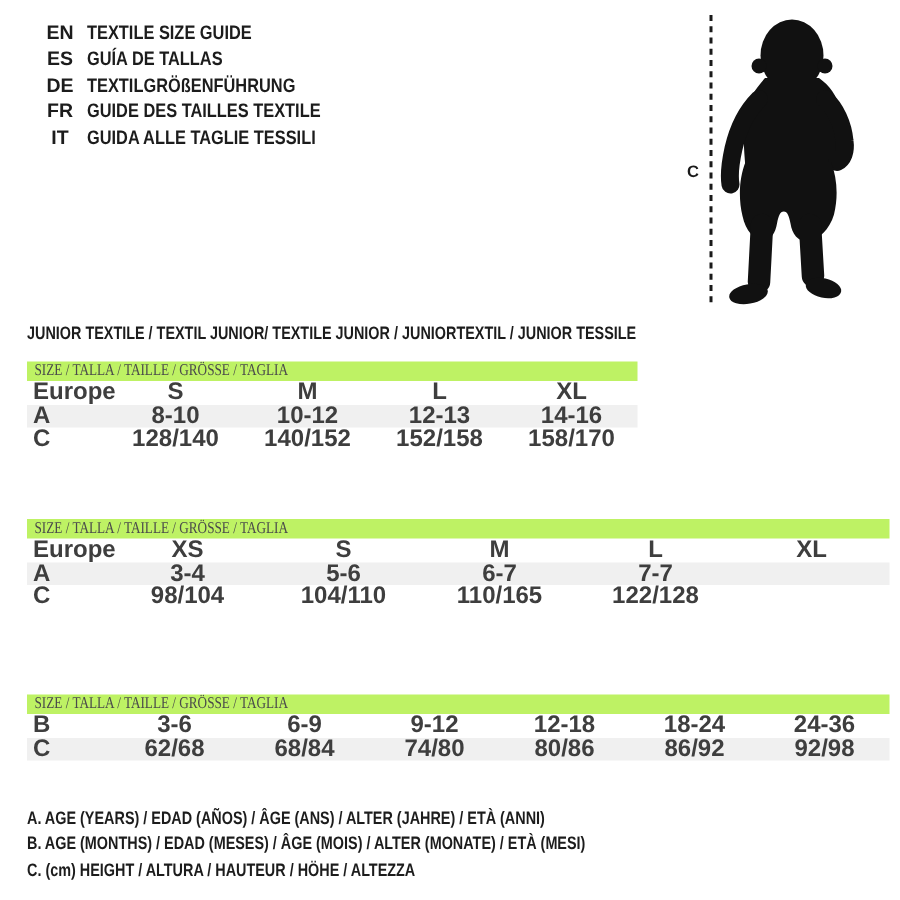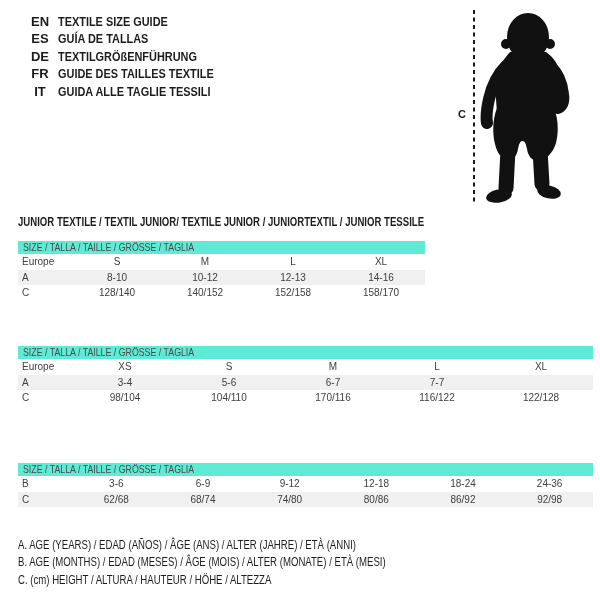--- a/index.html
+++ b/index.html
@@ -17,32 +17,32 @@
 
   
   .figure{position:absolute;left:450px;top:2px;}
 
   
   .sec-title{position:absolute;left:18px;font-weight:bold;font-size:12px;color:#1c1c1c;line-height:15.5px;}
   .sub-a{font-size:9px;vertical-align:-2px;}
 
   
   .table{position:absolute;left:18px;}
-  .size-bar{height:13px;line-height:13px;background:#5eead4;font-size:11px;color:#4b4b4b;padding-left:5px;}
-  .t-row{display:grid;height:15.5px;line-height:15.5px;font-size:10px;color:#3e3e3e;}
+  .size-bar{height:13px;line-height:13px;background:#bef264;font-size:11px;color:#4b4b4b;padding-left:5px;font-family:Liberation Serif, serif;}
+  .t-row{display:grid;height:15.5px;line-height:15.5px;font-size:16px;color:#3e3e3e;font-weight:bold;}
   .cols4{grid-template-columns:55px repeat(4,1fr);}
   .cols5{grid-template-columns:55px repeat(5,1fr);}
   .cols6{grid-template-columns:55px repeat(6,1fr);}
   .shaded{background:#f0f0f0;}
   .cell.lab{text-align:left;padding-left:4px;}
   .cell.val{text-align:center;}
 
   
   .notes{position:absolute;left:18px;top:537px;}
-  .note-line{height:17.4px;line-height:17.4px;font-weight:normal;font-size:12px;color:#1c1c1c;}
+  .note-line{height:17.4px;line-height:17.4px;font-weight:bold;font-size:12px;color:#1c1c1c;}
 </style>
 </head>
 <body>
 
 <div class="canvas">
 
   <div class="lang-block">
     <div class="lang-row">
       <span class="lang-code">EN</span>
       <span class="lang-title cond88">TEXTILE SIZE GUIDE</span>
@@ -131,43 +131,42 @@
       <div class="cell lab">A</div>
       <div class="cell val">3-4</div>
       <div class="cell val">5-6</div>
       <div class="cell val">6-7</div>
       <div class="cell val">7-7</div>
     </div>
     <div class="t-row cols5">
       <div class="cell lab">C</div>
       <div class="cell val">98/104</div>
       <div class="cell val">104/110</div>
-      <div class="cell val">170/116</div>
-      <div class="cell val">116/122</div>
+      <div class="cell val">110/165</div>
       <div class="cell val">122/128</div>
     </div>
   </div>
 
   <div class="table" style="top:463px;width:575px;">
     <div class="size-bar">
       <span class="cond">SIZE / TALLA / TAILLE / GRÖSSE / TAGLIA</span>
     </div>
     <div class="t-row cols6">
       <div class="cell lab">B</div>
       <div class="cell val">3-6</div>
       <div class="cell val">6-9</div>
       <div class="cell val">9-12</div>
       <div class="cell val">12-18</div>
       <div class="cell val">18-24</div>
       <div class="cell val">24-36</div>
     </div>
     <div class="t-row cols6 shaded">
       <div class="cell lab">C</div>
       <div class="cell val">62/68</div>
-      <div class="cell val">68/74</div>
+      <div class="cell val">68/84</div>
       <div class="cell val">74/80</div>
       <div class="cell val">80/86</div>
       <div class="cell val">86/92</div>
       <div class="cell val">92/98</div>
     </div>
   </div>
 
   <div class="notes">
     <div class="note-line"><span class="cond">A. AGE (YEARS) / EDAD (AÑOS) / ÂGE (ANS) / ALTER (JAHRE) / ETÀ (ANNI)</span></div>
     <div class="note-line"><span class="cond">B. AGE (MONTHS) / EDAD (MESES) / ÂGE (MOIS) / ALTER (MONATE) / ETÀ (MESI)</span></div>

